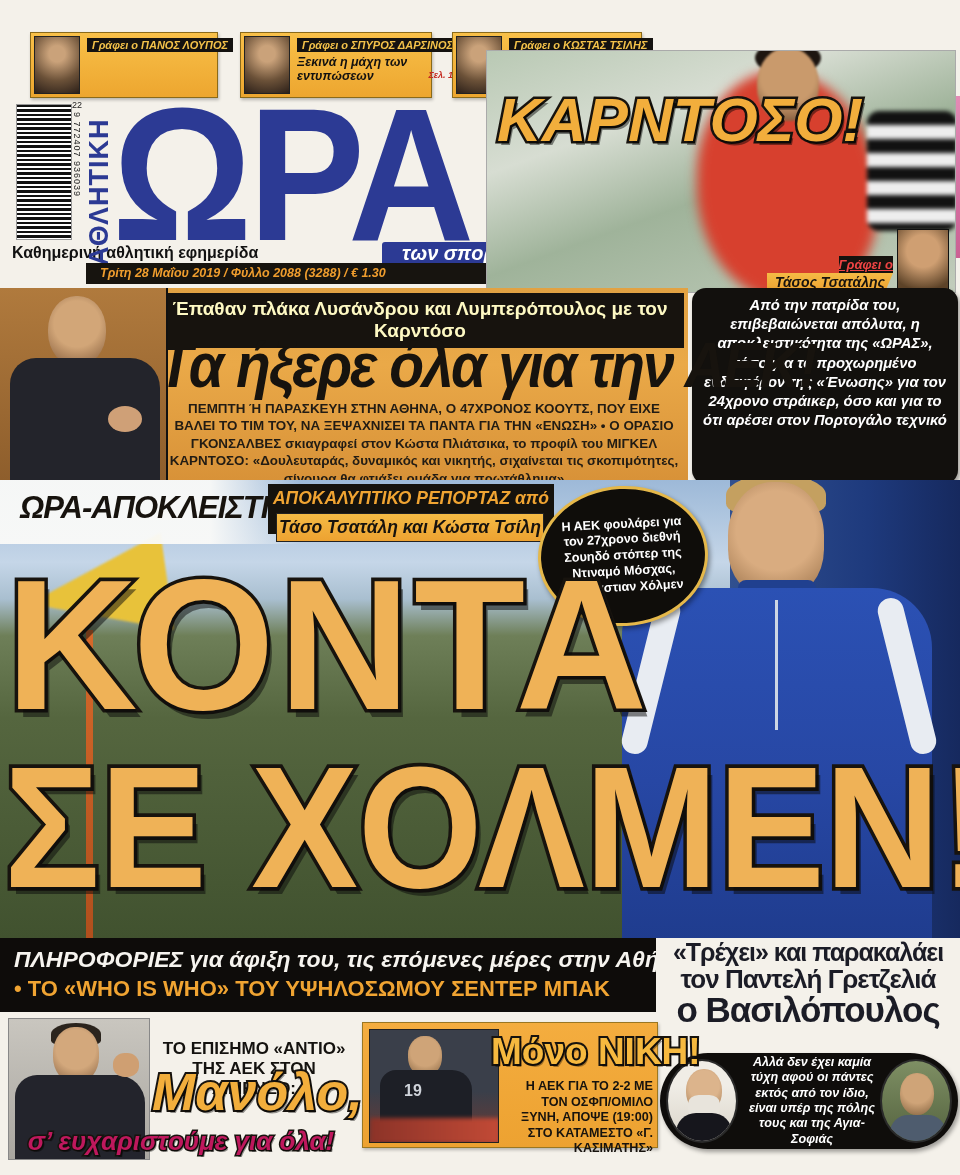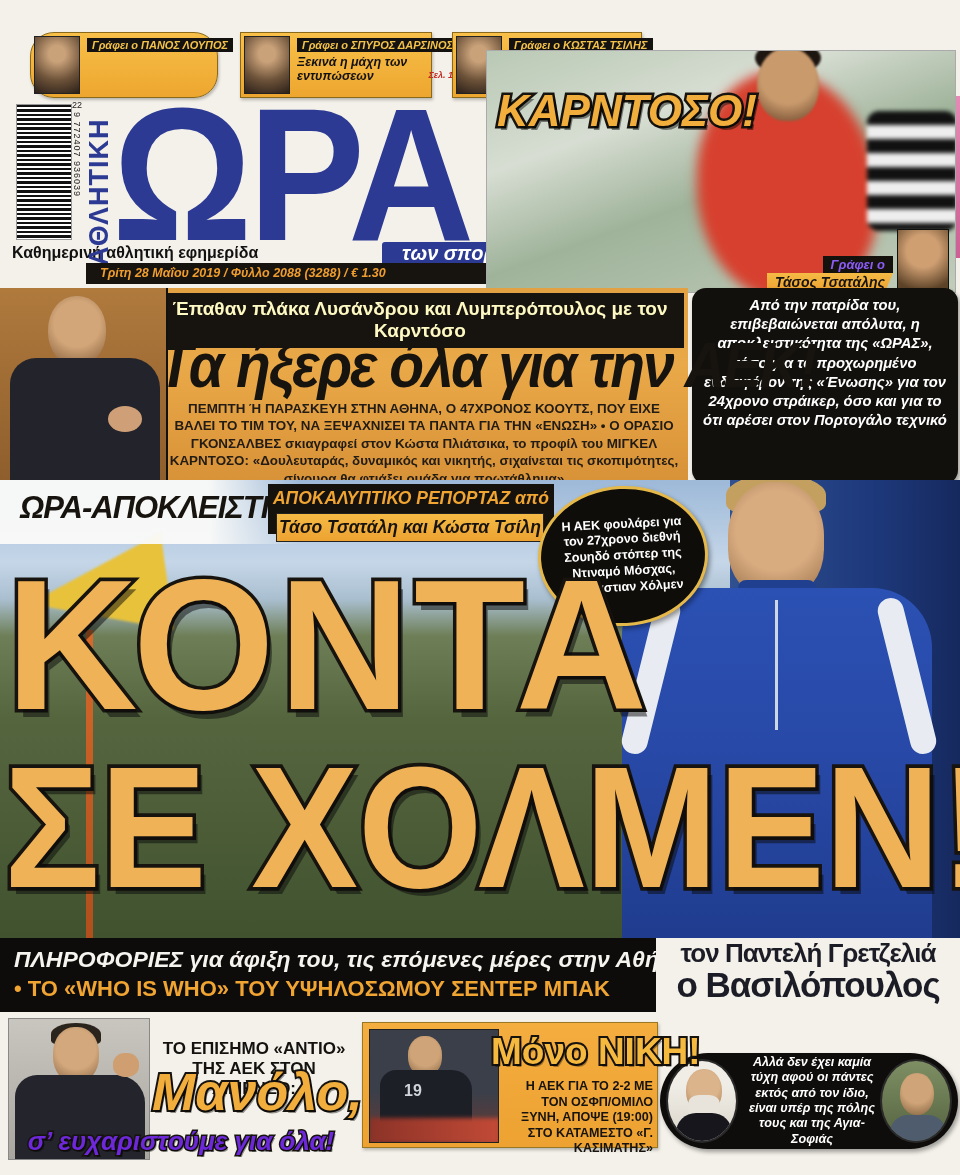--- a/index.html
+++ b/index.html
@@ -33,24 +33,24 @@
 
   
   .alipour { position:absolute; left:486px; top:50px; width:470px; height:243px; overflow:hidden; border:1px solid #aaa;
     background:linear-gradient(160deg,#b9c9b4 0%, #d7ddd2 30%, #9fb39a 55%, #c2cdbc 100%); }
   .ali-blur1 { position:absolute; left:210px; top:20px; width:180px; height:230px; background:#d7402e; border-radius:45% 55% 40% 50%; filter:blur(6px); }
   .ali-head { position:absolute; left:270px; top:-4px; width:62px; height:74px; background:radial-gradient(circle at 50% 40%, #c99a6c 50%, #7a5336 90%); border-radius:50% 50% 45% 45%; filter:blur(1px); }
   .ali-hair { position:absolute; left:268px; top:-10px; width:66px; height:34px; background:#1d1510; border-radius:50%; filter:blur(1px); }
   .ali-sleeve { position:absolute; left:380px; top:60px; width:90px; height:120px; background:repeating-linear-gradient(180deg,#111 0 14px,#eee 14px 28px); border-radius:12px; filter:blur(2px); }
   .ali-headline { position:absolute; left:10px; top:40px; font-weight:bold; font-style:italic; line-height:.92;
     color:#f2ae3c; -webkit-text-stroke:5px #17130e; paint-order:stroke fill; text-shadow:3px 4px 0 rgba(0,0,0,.45); }
-  .ali-h1 { font-size:62px; } .ali-h2 { font-size:54px; } .ali-h3 { font-size:44px; }
+  .ali-h1 { font-size:62px; } .ali-h2 { font-size:54px; } .ali-h3 { font-size:62px; }
   .ali-author { position:absolute; right:6px; top:178px; display:flex; align-items:flex-end; }
   .ali-author-text { text-align:right; margin-right:4px; }
-  .ali-author-label { background:#15120e; color:#8b5cf6; font-weight:bold; font-style:italic; font-size:13px; padding:1px 8px; display:inline-block; }
+  .ali-author-label { background:#15120e; color:#ef4444; font-weight:bold; font-style:italic; font-size:13px; padding:1px 0; display:inline-block;text-decoration:underline; }
   .ali-author-name { background:linear-gradient(#f5bb45,#eda231); color:#17130f; font-weight:bold; font-style:italic; font-size:14px; padding:1px 8px; display:inline-block; clip-path:polygon(0 0,100% 0,94% 100%,0 100%); }
   .ali-author-photo { width:52px; height:62px; background:radial-gradient(circle at 50% 35%, #cf9f72 35%, #5d4328 85%); border:1px solid #111; flex:none; }
 
   
   .side-note { position:absolute; left:692px; top:288px; width:266px; height:196px; background:#12100d; border-radius:14px;
     color:#fff; font-weight:bold; font-style:italic; font-size:14.8px; line-height:1.3; text-align:center; padding:8px 10px; box-shadow:2px 3px 4px rgba(0,0,0,.35); }
 
   
   .aek-wrap { position:absolute; left:0; top:288px; width:688px; height:192px; background:linear-gradient(180deg,#e2a243 0%,#eaa948 40%,#d89238 100%); }
   .aek-kicker { position:absolute; left:156px; top:5px; width:528px; background:#17130e; color:#fef9c3; font-weight:bold; font-size:19px; text-align:center; padding:5px 0 6px 0; }
@@ -111,41 +111,41 @@
   .manolo { position:absolute; left:0; top:1014px; width:358px; height:150px; }
   .manolo-photo { position:absolute; left:8px; top:4px; width:142px; height:142px; background:linear-gradient(180deg,#c9c6bf,#a9a6a0); border:1px solid #888; overflow:hidden; }
   .man-head { position:absolute; left:44px; top:8px; width:46px; height:56px; background:radial-gradient(circle at 50% 40%, #d3a87c 48%, #8d6848 92%); border-radius:46%; }
   .man-hair { position:absolute; left:42px; top:4px; width:50px; height:22px; background:#2b241d; border-radius:50% 50% 20% 20%; }
   .man-body { position:absolute; left:6px; top:56px; width:130px; height:90px; background:#23242c; border-radius:22px 28px 0 0; }
   .man-fist { position:absolute; left:104px; top:34px; width:26px; height:24px; background:#cf9f72; border-radius:45%; }
   .manolo-kicker { position:absolute; left:150px; top:25px; width:208px; text-align:center; color:#14120f; font-weight:bold; font-size:17px; line-height:1.18; }
   .manolo-h1 { position:absolute; left:152px; top:48px; width:206px; text-align:center; font-weight:bold; font-style:italic; font-size:52px;
     color:#f2ae3c; -webkit-text-stroke:4px #17130e; paint-order:stroke fill; text-shadow:2px 3px 0 rgba(0,0,0,.4); }
   .manolo-h2 { position:absolute; left:4px; top:112px; width:354px; text-align:center; font-weight:bold; font-style:italic; font-size:26px; white-space:nowrap;
-    color:#6d28d9; -webkit-text-stroke:3px #17130e; paint-order:stroke fill; text-shadow:2px 2px 0 rgba(0,0,0,.4); }
+    color:#be185d; -webkit-text-stroke:3px #17130e; paint-order:stroke fill; text-shadow:2px 2px 0 rgba(0,0,0,.4); }
 
   
   .handball { position:absolute; left:362px; top:1022px; width:296px; height:126px; background:linear-gradient(#f4ad3f,#eda231); border:1px solid #9a7722; box-shadow:1px 2px 3px rgba(0,0,0,.25); }
   .hand-photo { position:absolute; left:6px; top:6px; width:130px; height:114px; background:linear-gradient(180deg,#3a3f4a 55%,#6a3a33); overflow:hidden; border:1px solid #222; }
   .hb-head { position:absolute; left:38px; top:6px; width:34px; height:40px; background:radial-gradient(circle at 50% 40%, #cfa478 48%, #8d6a46 92%); border-radius:46%; }
   .hb-body { position:absolute; left:10px; top:40px; width:92px; height:74px; background:#1d1f26; border-radius:16px 20px 0 0; }
   .hb-num { position:absolute; left:34px; top:52px; color:#cfd3da; font-weight:bold; font-size:16px; }
   .hb-red { position:absolute; left:0px; top:88px; width:130px; height:26px; background:linear-gradient(90deg,#8c3328,#c24a36); filter:blur(2px); }
   .hand-title { position:absolute; left:128px; top:8px; width:166px; text-align:center; font-weight:bold; font-size:37px; white-space:nowrap;
     color:#f6b93f; -webkit-text-stroke:4px #17130e; paint-order:stroke fill; text-shadow:2px 3px 0 rgba(0,0,0,.35); }
   .hand-body-text { position:absolute; left:140px; top:56px; width:150px; text-align:right; color:#17130e; font-weight:bold; font-size:12.6px; line-height:1.24; }
 
   .page-edge { position:absolute; right:0; top:96px; width:14px; height:162px; background:linear-gradient(180deg,#e171a8,#c23a7d); opacity:.8; }
 </style>
 </head>
 <body>
 
 <div class="page">
 
-  <div class="author-box" style="left:30px; width:188px;border-radius:24px;">
+  <div class="author-box" style="left:30px; width:188px;">
     <div class="author-photo"></div>
     <div class="author-content">
       <span class="author-kicker">Γράφει ο ΠΑΝΟΣ ΛΟΥΠΟΣ</span>
     </div>
   </div>
   <div class="author-box" style="left:240px; width:192px;">
     <div class="author-photo"></div>
     <div class="author-content">
       <span class="author-kicker">Γράφει ο ΣΠΥΡΟΣ ΔΑΡΣΙΝΟΣ</span>
       <div class="author-text"><span>Ξεκινά η μάχη των εντυπώσεων</span> <span class="author-page">Σελ. 10</span></div>
@@ -220,20 +220,21 @@
     <div class="big-line big1">ΚΟΝΤΑ</div>
     <div class="big-line big2">ΣΕ ΧΟΛΜΕΝ!</div>
   </div>
 
   <div class="info-strip">
     <div class="info-line1">ΠΛΗΡΟΦΟΡΙΕΣ για άφιξη του, τις επόμενες μέρες στην Αθήνα</div>
     <div class="info-line2">• ΤΟ «WHO IS WHO» ΤΟΥ ΥΨΗΛΟΣΩΜΟΥ ΣΕΝΤΕΡ ΜΠΑΚ</div>
   </div>
 
   <div class="basket-head">
+    <div class="basket-h1">«Τρέχει» και παρακαλάει</div>
     <div class="basket-h2">τον Παντελή Γρετζελιά</div>
     <div class="basket-h3">ο Βασιλόπουλος</div>
   </div>
   <div class="basket-note">
     <div class="note-oval left">
       <div class="oval-head-l"></div>
       <div class="oval-beard"></div>
       <div class="oval-suit"></div>
     </div>
     <span>Αλλά δεν έχει καμία τύχη αφού οι πάντες εκτός από τον ίδιο, είναι υπέρ της πόλης τους και της Αγια-Σοφιάς</span>

